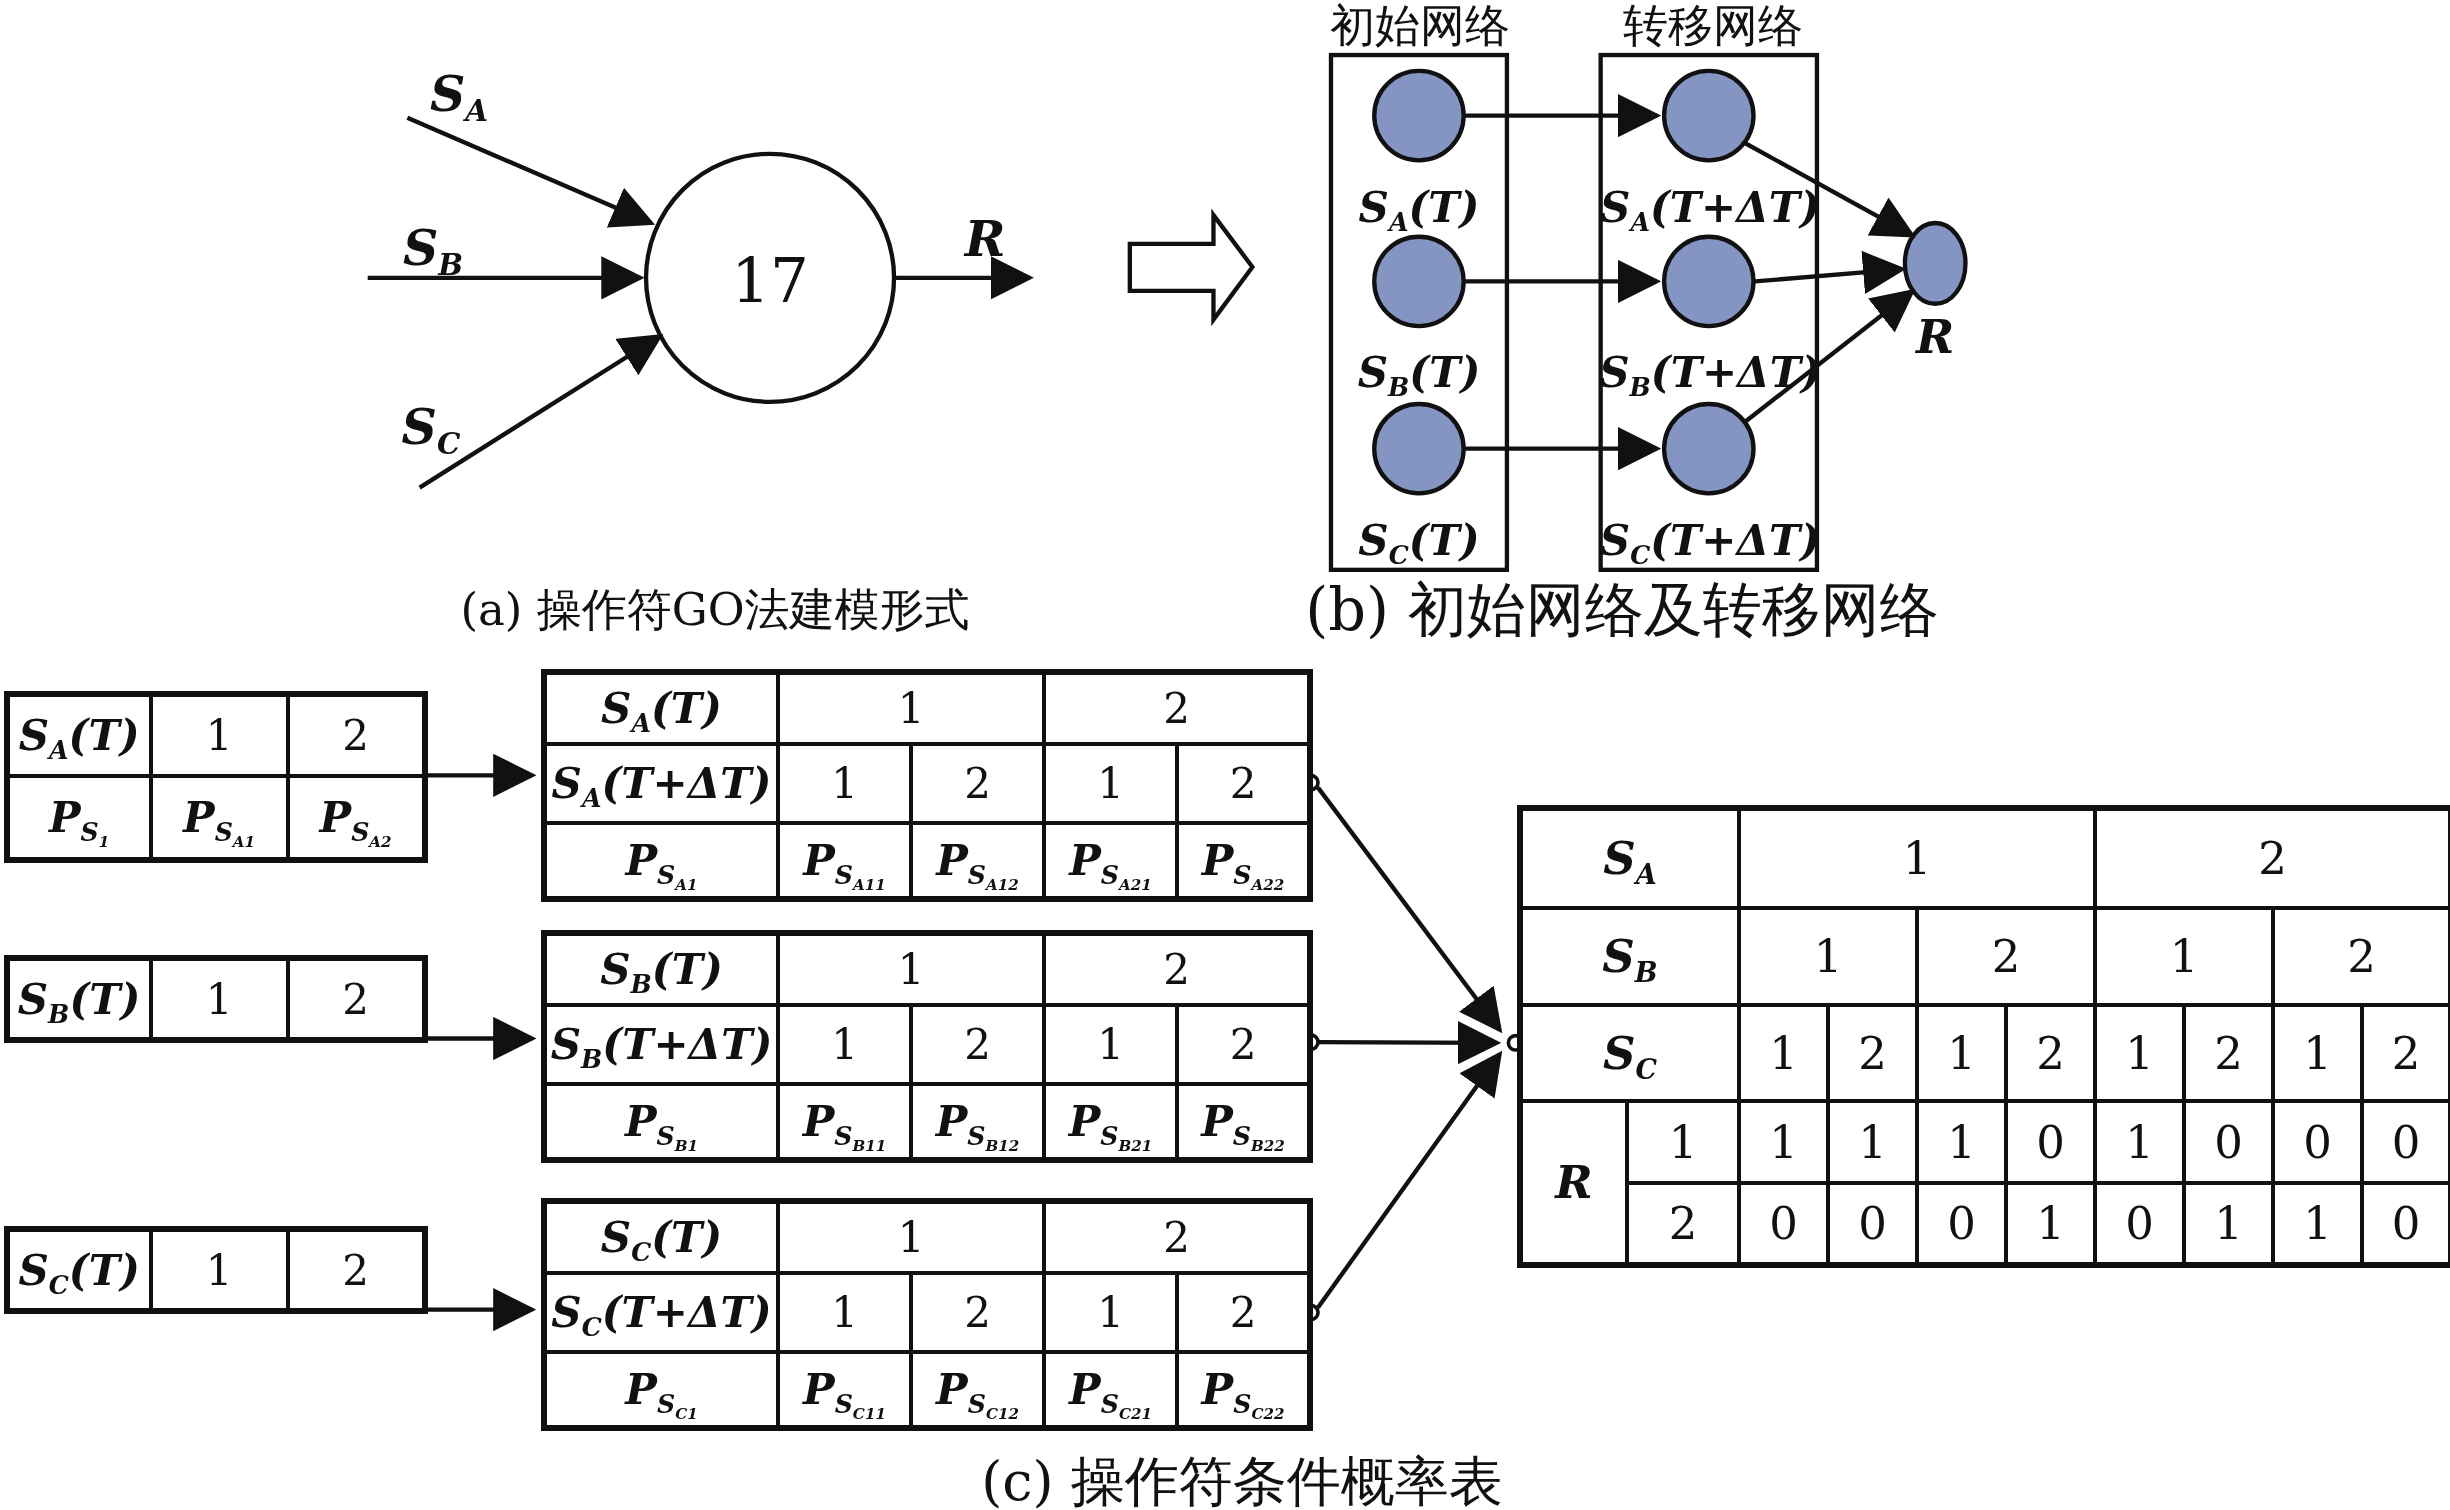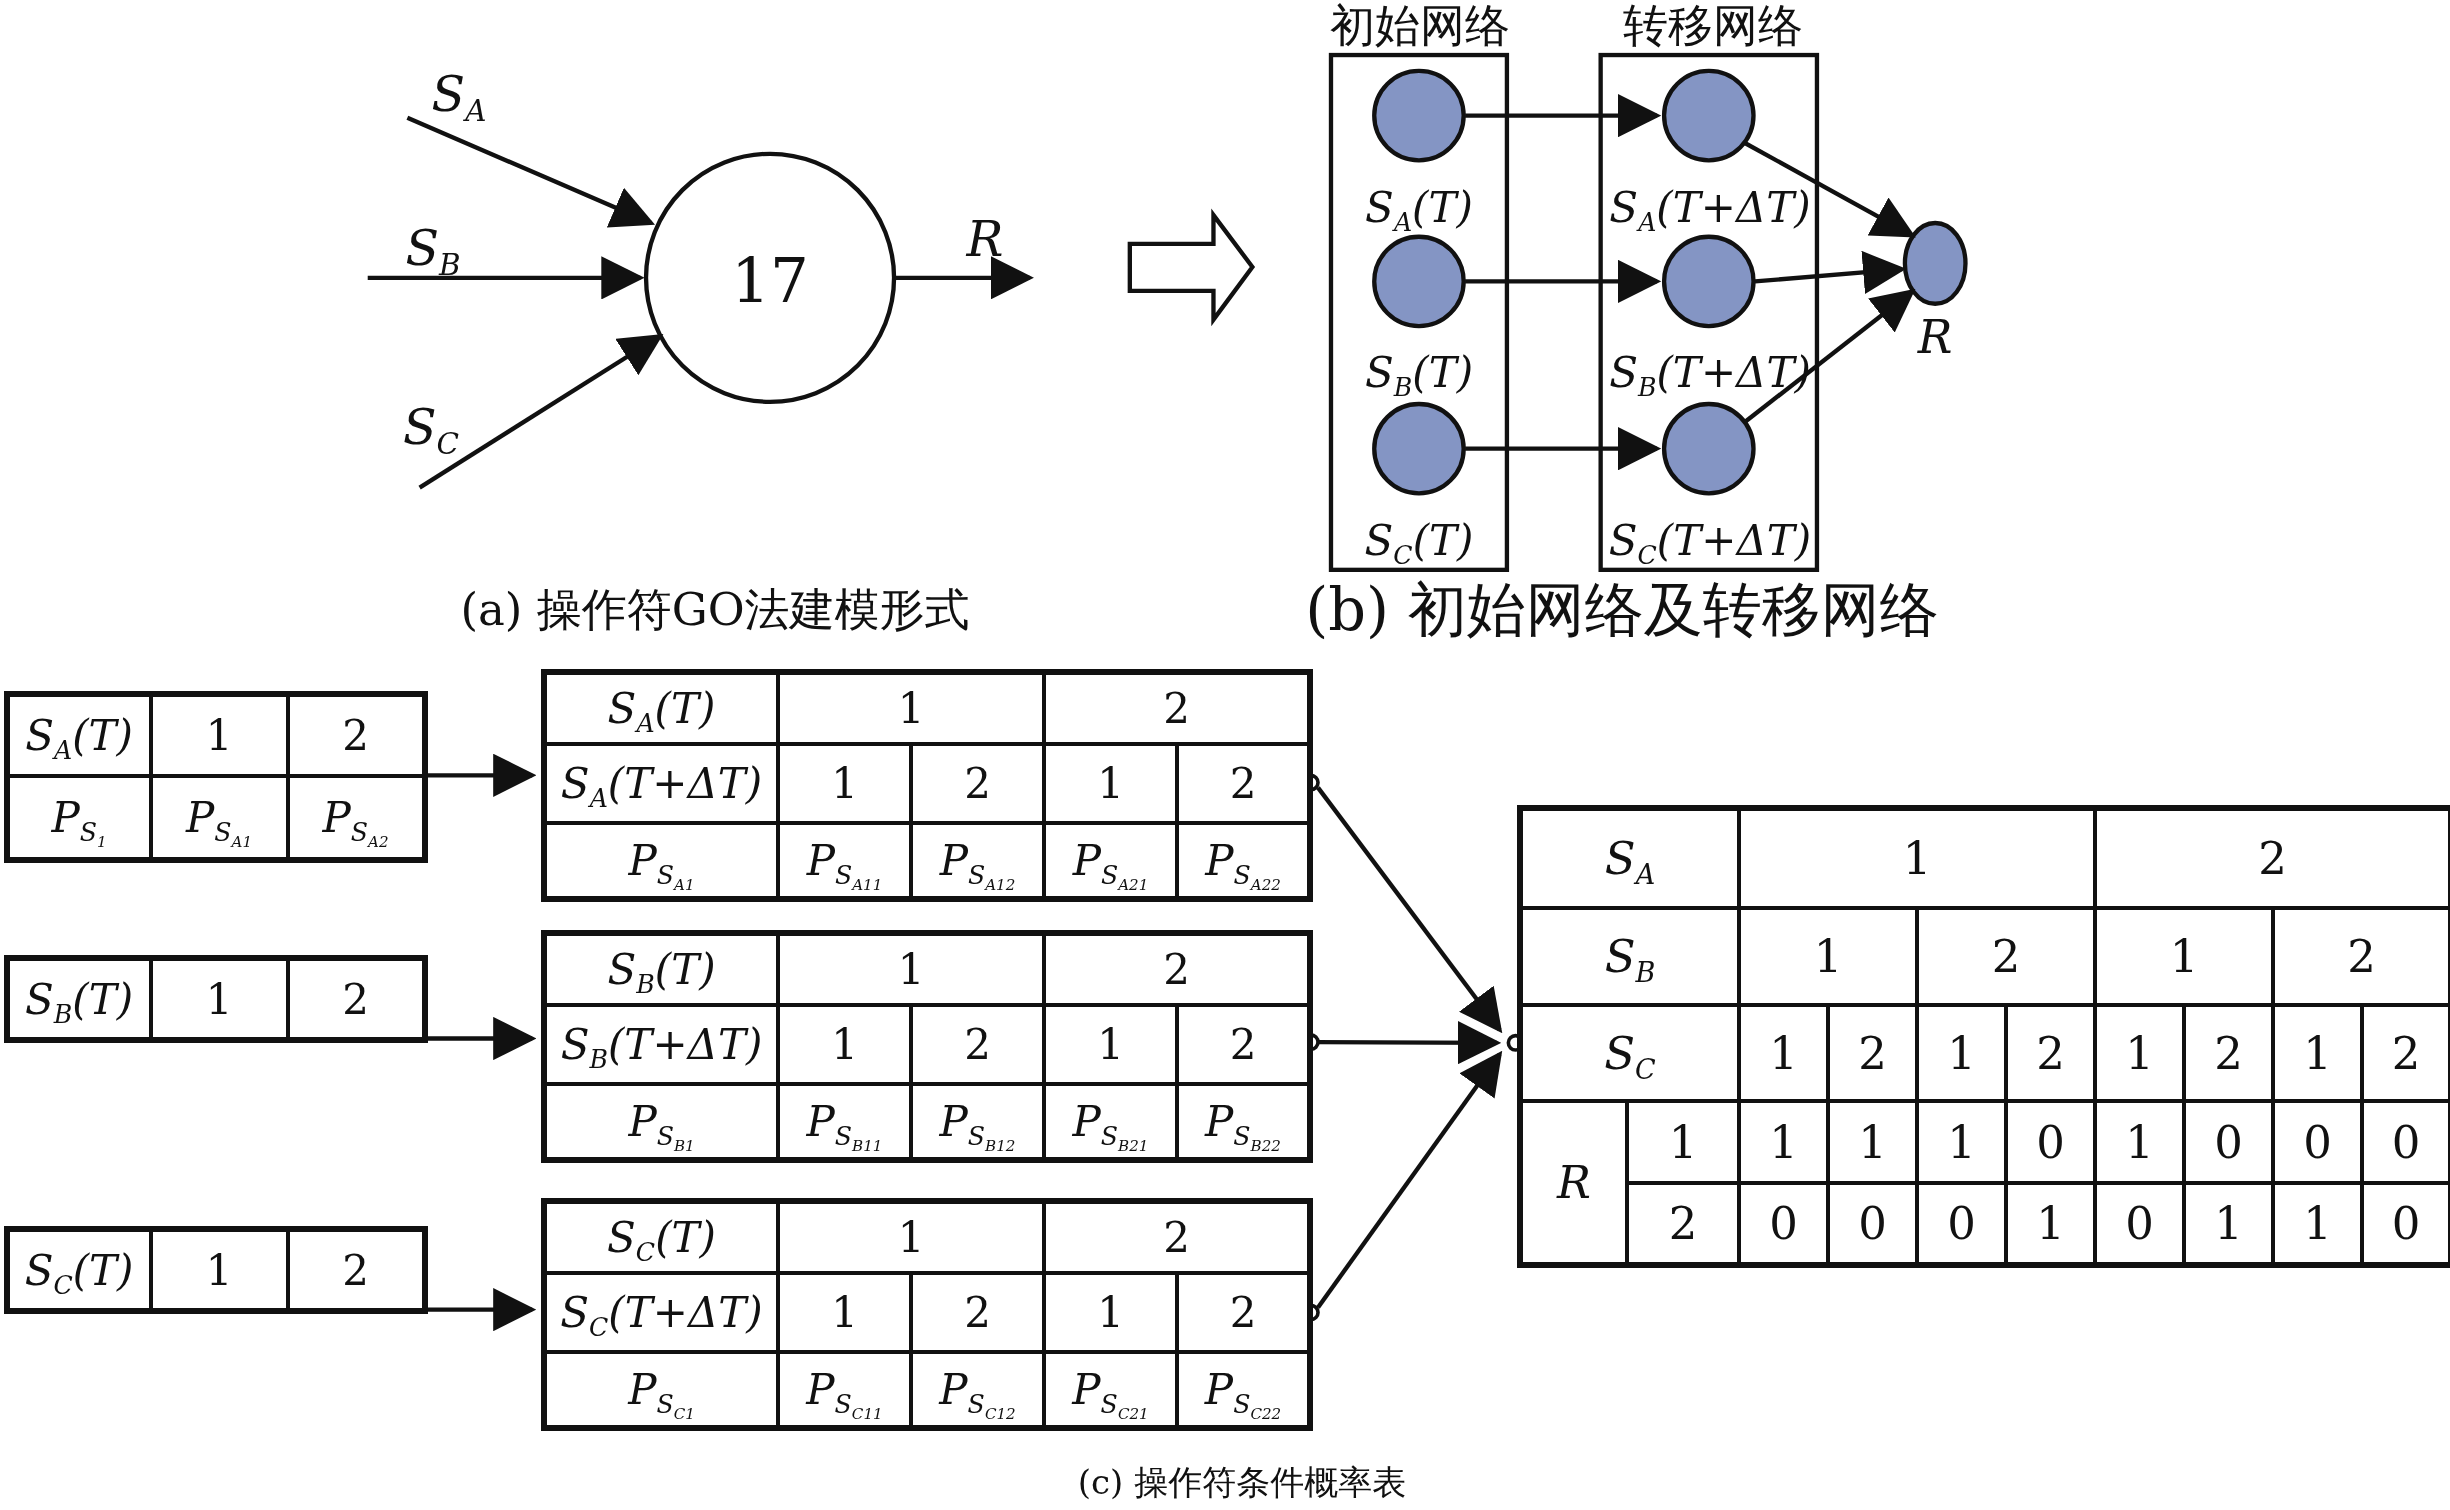--- a/index.html
+++ b/index.html
@@ -1,20 +1,20 @@
 <!DOCTYPE html>
 <html style="font-size:11.5px"><head>
 <meta charset="utf-8">
 <style>
   html,body{margin:0;padding:0;background:#fff;}
   body{width:2450px;height:1511px;position:relative;overflow:hidden;
        font-family:"DejaVu Serif","Liberation Serif",serif;color:#111;}
   svg.overlay{position:absolute;left:0;top:0;}
   .lbl{position:absolute;transform:translate(-50%,-50%);white-space:nowrap;line-height:1;text-align:center;}
-  .math{font-style:italic;}
+  .math{font-style:italic;font-weight:bold;}
   .cjk{font-style:normal;}
   sub{font-size:60%;line-height:0;}
   .tbl{position:absolute;border-collapse:collapse;table-layout:fixed;border:6.5px solid #111;background:#fff;}
   .tbl td{border:4.3px solid #111;text-align:center;vertical-align:middle;padding:0;overflow:hidden;}
   .prior td,.trans td{font-size:42px;}
   .cpt td{font-size:45px;}
   .num{font-style:normal;}
 </style>
 </head>
 <body>
@@ -285,14 +285,14 @@
     <td class="num">0</td>
     <td class="num">1</td>
     <td class="num">0</td>
     <td class="num">1</td>
     <td class="num">1</td>
     <td class="num">0</td>
   </tr>
 </tbody>
   </table>
 
-<div class="lbl cjk" style="left:1242px;top:1482px;font-size:34px">(c) 操作符条件概率表</div>
+<div class="lbl cjk" style="left:1242px;top:1482px;font-size:54px">(c) 操作符条件概率表</div>
 
 
 </body></html>

